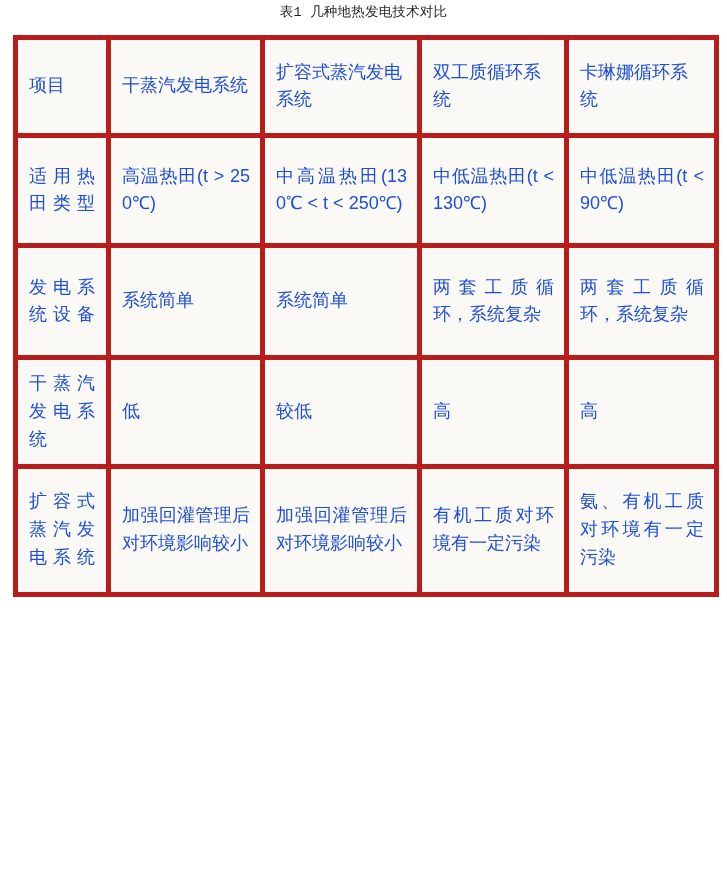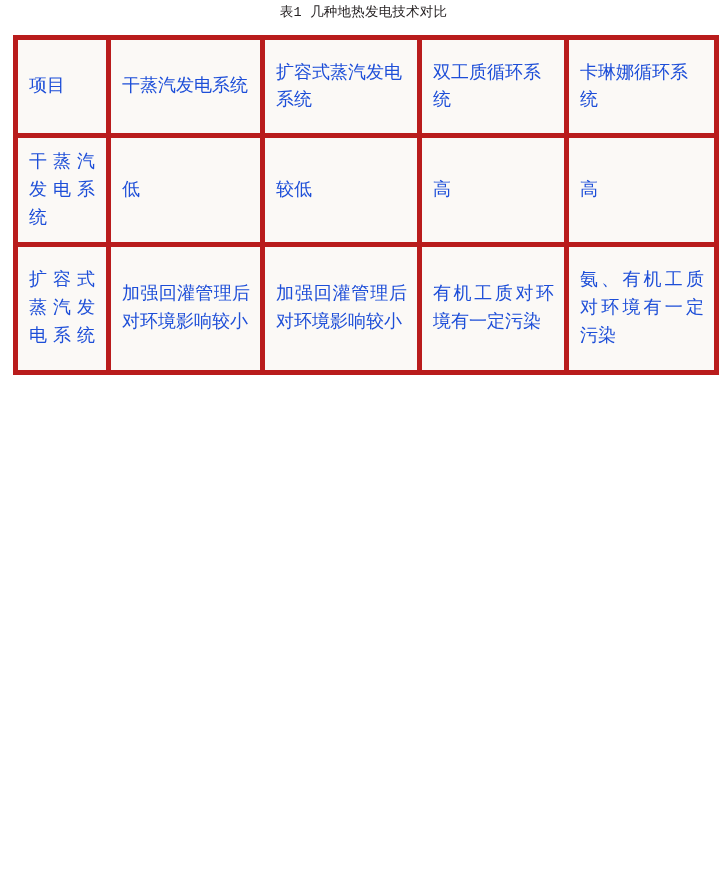--- a/index.html
+++ b/index.html
@@ -96,23 +96,37 @@
       </colgroup>
       <tbody>
         <tr class="r-header">
           <td class="label">项目</td>
           <td>干蒸汽发电系统</td>
           <td>扩容式蒸汽发电系统</td>
           <td>双工质循环系统</td>
           <td>卡琳娜循环系统</td>
         </tr>
 
+        <tr class="r-type">
+          <td class="label spread">适用热田类型</td>
+          <td class="justify-cell">高温热田(t &gt; 250℃)</td>
+          <td class="justify-cell">中高温热田(130℃ &lt; t &lt; 250℃)</td>
+          <td class="justify-cell">中低温热田(t &lt; 130℃)</td>
+          <td class="justify-cell">中低温热田(t &lt; 90℃)</td>
+        </tr>
 
 
 
+        <tr class="r-equip">
+          <td class="label spread">发电系统设备</td>
+          <td>系统简单</td>
+          <td>系统简单</td>
+          <td class="justify-cell">两套工质循环，系统复杂</td>
+          <td class="justify-cell">两套工质循环，系统复杂</td>
+        </tr>
 
         <tr class="r-ops">
           <td class="label spread">干蒸汽发电系统</td>
           <td>低</td>
           <td>较低</td>
           <td>高</td>
           <td>高</td>
         </tr>
 
         <tr class="r-env">

